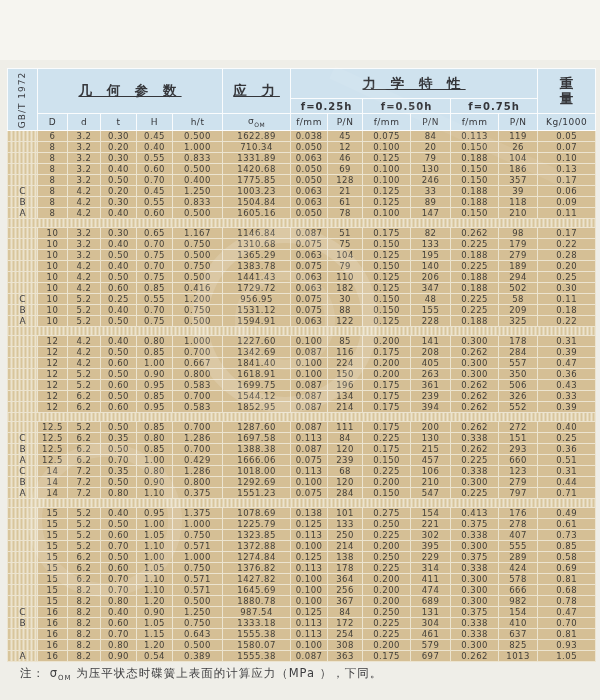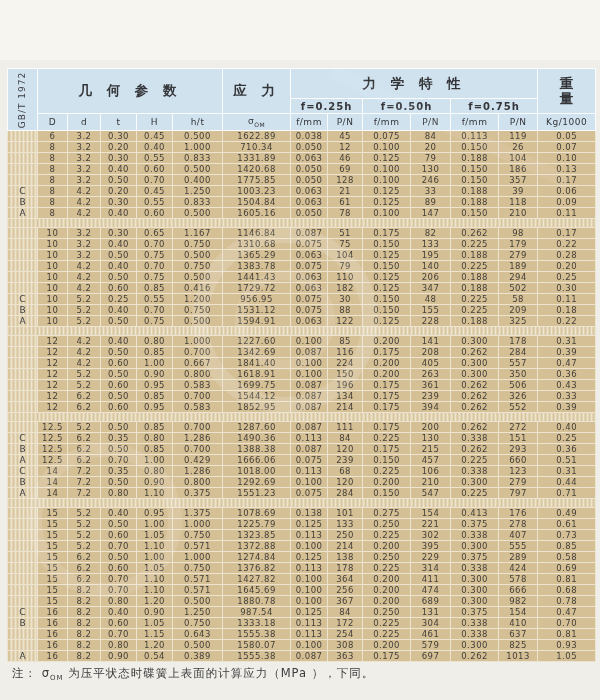--- a/index.html
+++ b/index.html
@@ -14,35 +14,35 @@
   .title{position:absolute;left:35px;top:12px;font-size:17px;font-weight:bold;
     color:var(--title);letter-spacing:1px;white-space:nowrap;}
   table.main{position:absolute;left:7px;top:68px;width:588px;
     border-collapse:collapse;table-layout:fixed;}
   th{background:var(--header_bg);border:1px solid #fafcfd;color:var(--header_text);
     font-weight:bold;text-align:center;vertical-align:middle;}
   th.side{width:30px;}
   .side-inner{display:flex;align-items:center;justify-content:center;height:60px;}
   .side-text{transform:rotate(-90deg);font-size:9px;font-weight:normal;
     letter-spacing:1px;white-space:nowrap;color:#3c3d42;}
-  th.group{font-size:13.5px;letter-spacing:5px;height:30px;}
+  th.group{font-size:13.5px;letter-spacing:5px;height:30px;text-decoration:underline;}
   th.defl{font-size:10px;font-weight:bold;height:15px;letter-spacing:1px;}
   th.col{font-size:9px;font-weight:normal;height:17px;letter-spacing:0.5px;}
   th.weight{font-size:13.5px;line-height:15px;}
   th.sigma-h{font-size:9px;font-weight:normal;}
   sub.sg{font-size:6px;}
   td.val{background:var(--cell_bg);border:1px solid var(--grid);
     font-size:8.5px;line-height:10px;height:11px;text-align:center;
     color:var(--text);letter-spacing:0.5px;white-space:nowrap;overflow:hidden;}
   td.letter, td.gap{background:repeating-linear-gradient(90deg,
       #d8c59b 0 2px, #ece3cd 2px 4px);
     border:1px solid var(--grid);font-size:9px;text-align:center;
     color:#3f3f43;height:11px;line-height:10px;}
   td.gap{height:9px;}
-  .note{position:absolute;left:12px;top:666px;font-size:11.5px;color:#3d3d3f;
+  .note{position:absolute;left:20px;top:666px;font-size:11.5px;color:#3d3d3f;
     letter-spacing:1px;white-space:nowrap;}
   .note sub.sg{font-size:7px;}
   .watermark{position:absolute;left:0;top:0;pointer-events:none;}
 </style>
 </head>
 <body>
 
 <div class="page">
 
 
@@ -509,21 +509,21 @@
           <td class="val">272</td>
           <td class="val">0.40</td>
         </tr>
         <tr>
           <td class="letter">C</td>
           <td class="val">12.5</td>
           <td class="val">6.2</td>
           <td class="val">0.35</td>
           <td class="val">0.80</td>
           <td class="val">1.286</td>
-          <td class="val">1490.36</td>
+          <td class="val">1697.58</td>
           <td class="val">0.113</td>
           <td class="val">84</td>
           <td class="val">0.225</td>
           <td class="val">130</td>
           <td class="val">0.338</td>
           <td class="val">151</td>
           <td class="val">0.25</td>
         </tr>
         <tr>
           <td class="letter">B</td>

